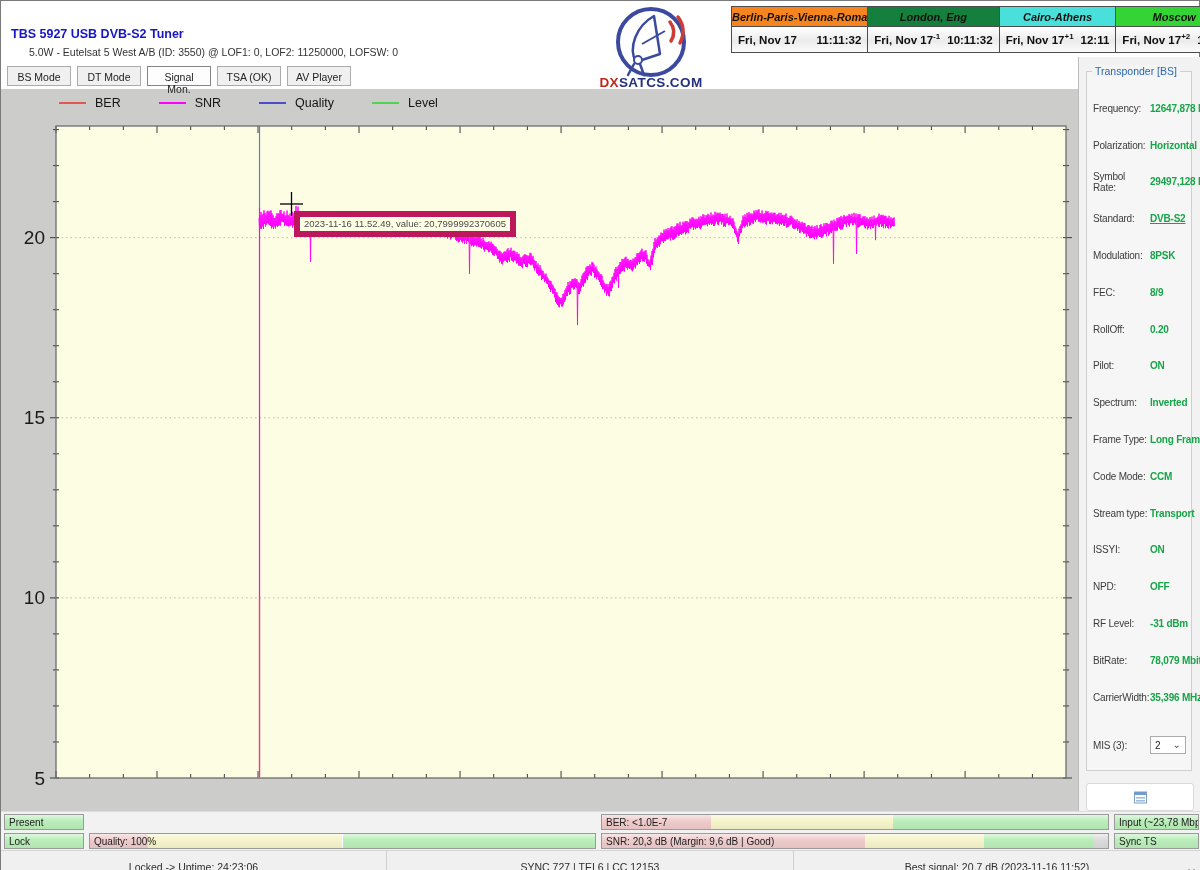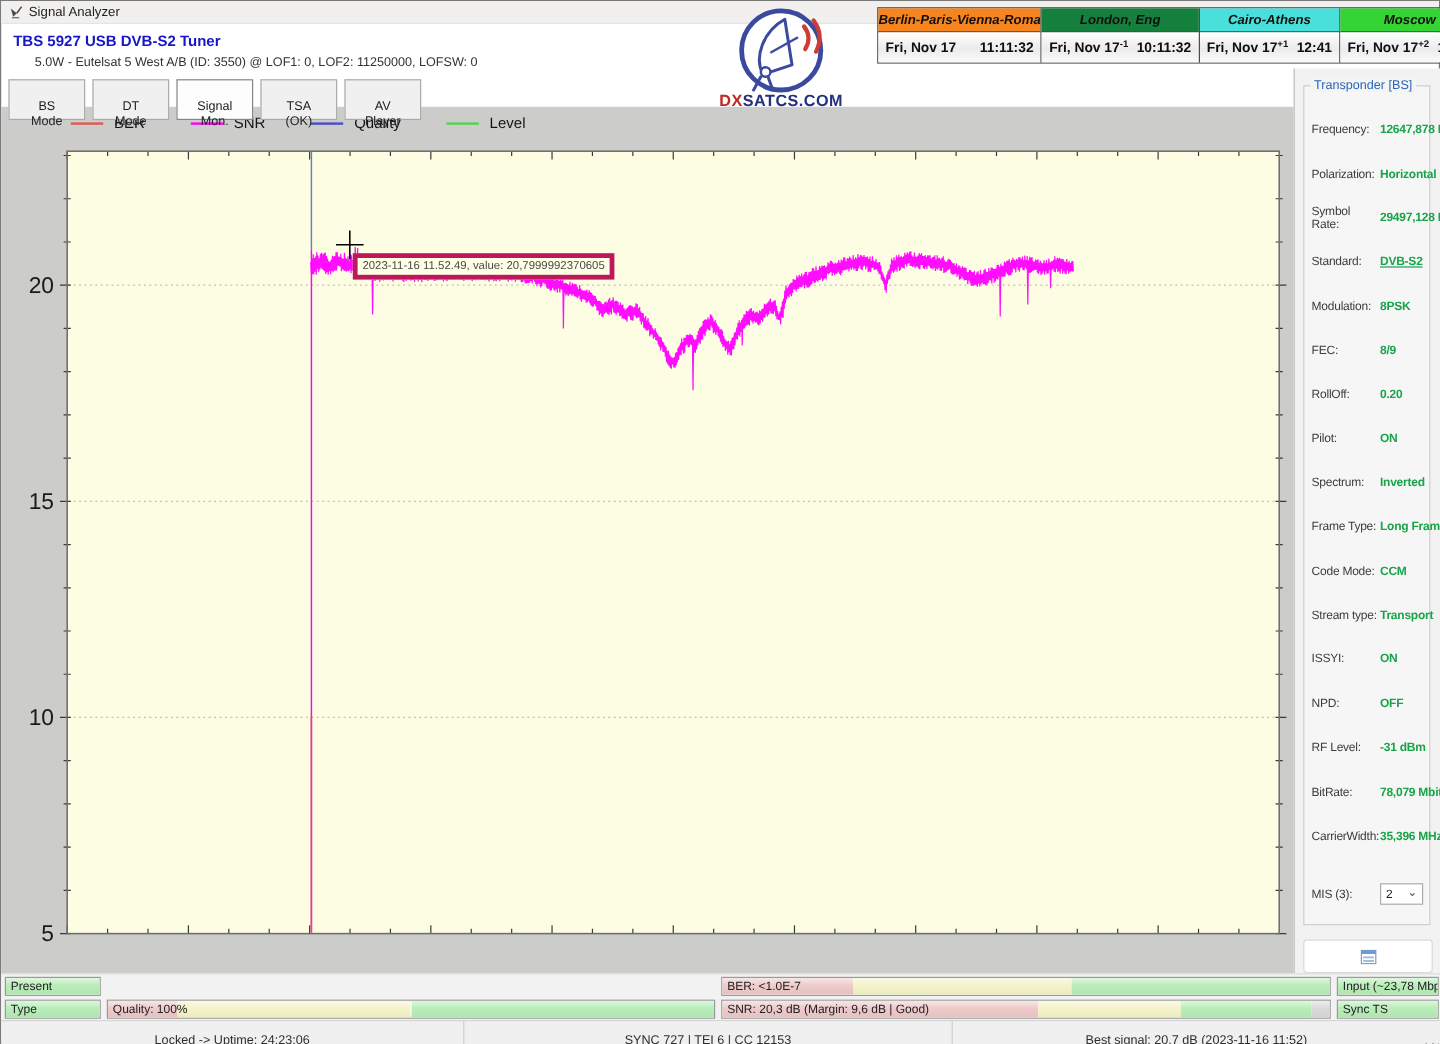--- a/index.html
+++ b/index.html
@@ -12,21 +12,21 @@
             border-bottom:1px solid #e4e4e4;display:flex;align-items:center;gap:5px;
             padding-left:6px;font-size:11px;color:#222}
 
   
   .tuner-title{position:absolute;left:10px;top:26px;font-size:12.5px;font-weight:bold;color:#1616c8}
   .tuner-subtitle{position:absolute;left:28px;top:45px;font-size:10.5px;color:#333}
 
   
   .tabs{position:absolute;left:6px;top:65px;display:flex;gap:6px;z-index:3}
   .tab{height:20px;width:64px;font-size:10.5px;background:#f0f0f0;border:1px solid #ababab;
-       color:#222;padding:16px;font-family:inherit;cursor:pointer}
+       color:#222;padding:4px;font-family:inherit;cursor:pointer}
   .tab.active{background:#fdfdfd;border-color:#858585}
 
   
   .clocks{position:absolute;left:730px;top:5px;width:469px;display:flex;border:1px solid #4c4c4c;z-index:6}
   .clock-cell{flex:1;border-left:1px solid #4c4c4c}
   .clock-cell:first-child{border-left:none}
   .clock-head{height:19px;display:flex;align-items:center;justify-content:center;
               font-weight:bold;font-style:italic;font-size:11px;color:#12100e;
               border-bottom:1px solid #4c4c4c;white-space:nowrap;overflow:hidden}
   .clock-body{height:25px;background:linear-gradient(#ffffff,#ebebeb 55%,#fbfbfb);
@@ -40,21 +40,21 @@
   .logo-text{font-size:13.5px;font-weight:bold;letter-spacing:.4px;margin-top:-7px}
   .logo-dx{color:#c1271d}.logo-rest{color:#23307d}
 
   
   .chart-panel{position:absolute;left:0;top:88px;width:1077px;height:722px;background:#cccccb}
   .legend{position:absolute;left:58px;top:7px;display:flex;align-items:flex-start;z-index:2}
   .leg-item{display:flex;align-items:center;margin-right:38px}
   .leg-line{width:27px;height:2px;margin-right:9px}
   .leg-label{font-size:12.5px;color:#141414}
   #chart-svg{position:absolute;left:0;top:0}
-  .tooltip{position:absolute;left:293px;top:122px;background:#ffffe6;border:4px solid #be185d;
+  .tooltip{position:absolute;left:293px;top:122px;background:#ffffe6;border:6px solid #be185d;
            font-size:9.5px;color:#4a4a4a;padding:1px 4px 2px 4px;white-space:nowrap;z-index:4}
 
   
   .right-panel{position:absolute;left:1077px;top:56px;width:123px;height:754px;background:#f2f2f2;
                border-left:1px solid #bdbdbd;box-sizing:border-box}
   .groupbox{position:absolute;left:7px;top:14px;width:106px;height:700px;border:1px solid #cfcfcf;
             background:#f6f6f6;box-sizing:border-box}
   .gb-title{position:absolute;left:5px;top:-7px;background:#f4f4f4;padding:0 3px;
             font-size:10.5px;color:#2a66b6;white-space:nowrap}
   .tp-rows{position:absolute;left:6px;top:18px;right:2px}
@@ -88,30 +88,20 @@
           box-sizing:border-box;white-space:nowrap}
   .sb-sec:last-child{border-right:none}
   .grip{position:absolute;right:2px;bottom:2px;width:11px;height:11px;
         background:repeating-linear-gradient(135deg,#adadad 0 1.5px,transparent 1.5px 4px)}
 </style>
 </head>
 <body>
 
 <div class="win">
 
-  <div class="titlebar">
-    <span style="display:inline-flex">
-      <svg width="12" height="12" viewBox="0 0 12 12">
-        <path d="M2,3 L7,7 L4,10 Z" fill="#4a4a4a"></path>
-        <line x1="7" y1="7" x2="11" y2="1.5" stroke="#4a4a4a" stroke-width="1.3"></line>
-        <line x1="3" y1="10.8" x2="9" y2="10.8" stroke="#4a4a4a" stroke-width="1"></line>
-      </svg>
-    </span>
-    <span>Signal Analyzer</span>
-  </div>
 
   <div>
     <div class="tuner-title">TBS 5927 USB DVB-S2 Tuner</div>
     <div class="tuner-subtitle">5.0W - Eutelsat 5 West A/B (ID: 3550) @ LOF1: 0, LOF2: 11250000, LOFSW: 0</div>
   </div>
 
   <div class="clocks" id="clocks">
       <div class="clock-cell">
         <div class="clock-head" style="background: rgb(246, 133, 31);">Berlin-Paris-Vienna-Roma</div>
         <div class="clock-body">
@@ -126,21 +116,21 @@
           <span class="clock-date">Fri, Nov 17</span>
           <sup class="clock-offset">-1</sup>
           <span class="clock-t">10:11:32</span>
         </div>
       </div>
       <div class="clock-cell">
         <div class="clock-head" style="background: rgb(73, 223, 219);">Cairo-Athens</div>
         <div class="clock-body">
           <span class="clock-date">Fri, Nov 17</span>
           <sup class="clock-offset">+1</sup>
-          <span class="clock-t">12:41</span>
+          <span class="clock-t">12:11</span>
         </div>
       </div>
       <div class="clock-cell">
         <div class="clock-head" style="background: rgb(53, 212, 53);">Moscow</div>
         <div class="clock-body">
           <span class="clock-date">Fri, Nov 17</span>
           <sup class="clock-offset">+2</sup>
           <span class="clock-t">13:11</span>
         </div>
       </div>
@@ -411,21 +401,21 @@
         <span class="seg" style="left: 21.5%; width: 36%; background: rgb(245, 243, 201);"></span>
         <span class="seg" style="left: 57.5%; width: 42.5%; background: rgb(185, 237, 185);"></span>
         <span class="bar-label">BER: &lt;1.0E-7</span>
       </div>
       <div class="bar" style="left: 1113px; top: 2px; width: 85px;">
         <span class="seg" style="left: 0%; width: 100%; background: rgb(185, 237, 185);"></span>
         <span class="bar-label">Input (~23,78 Mbps)</span>
       </div>
       <div class="bar" style="left: 3px; top: 21px; width: 80px;">
         <span class="seg" style="left: 0%; width: 100%; background: rgb(185, 237, 185);"></span>
-        <span class="bar-label">Type</span>
+        <span class="bar-label">Lock</span>
       </div>
       <div class="bar" style="left: 88px; top: 21px; width: 507px;">
         <span class="seg" style="left: 0%; width: 11.5%; background: rgb(238, 202, 202);"></span>
         <span class="seg" style="left: 11.5%; width: 38.5%; background: rgb(245, 243, 201);"></span>
         <span class="seg" style="left: 50%; width: 50%; background: rgb(185, 237, 185);"></span>
         <span class="bar-label">Quality: 100%</span>
       </div>
       <div class="bar" style="left: 600px; top: 21px; width: 508px;">
         <span class="seg" style="left: 0%; width: 52%; background: rgb(238, 202, 202);"></span>
         <span class="seg" style="left: 52%; width: 23.5%; background: rgb(245, 243, 201);"></span>

